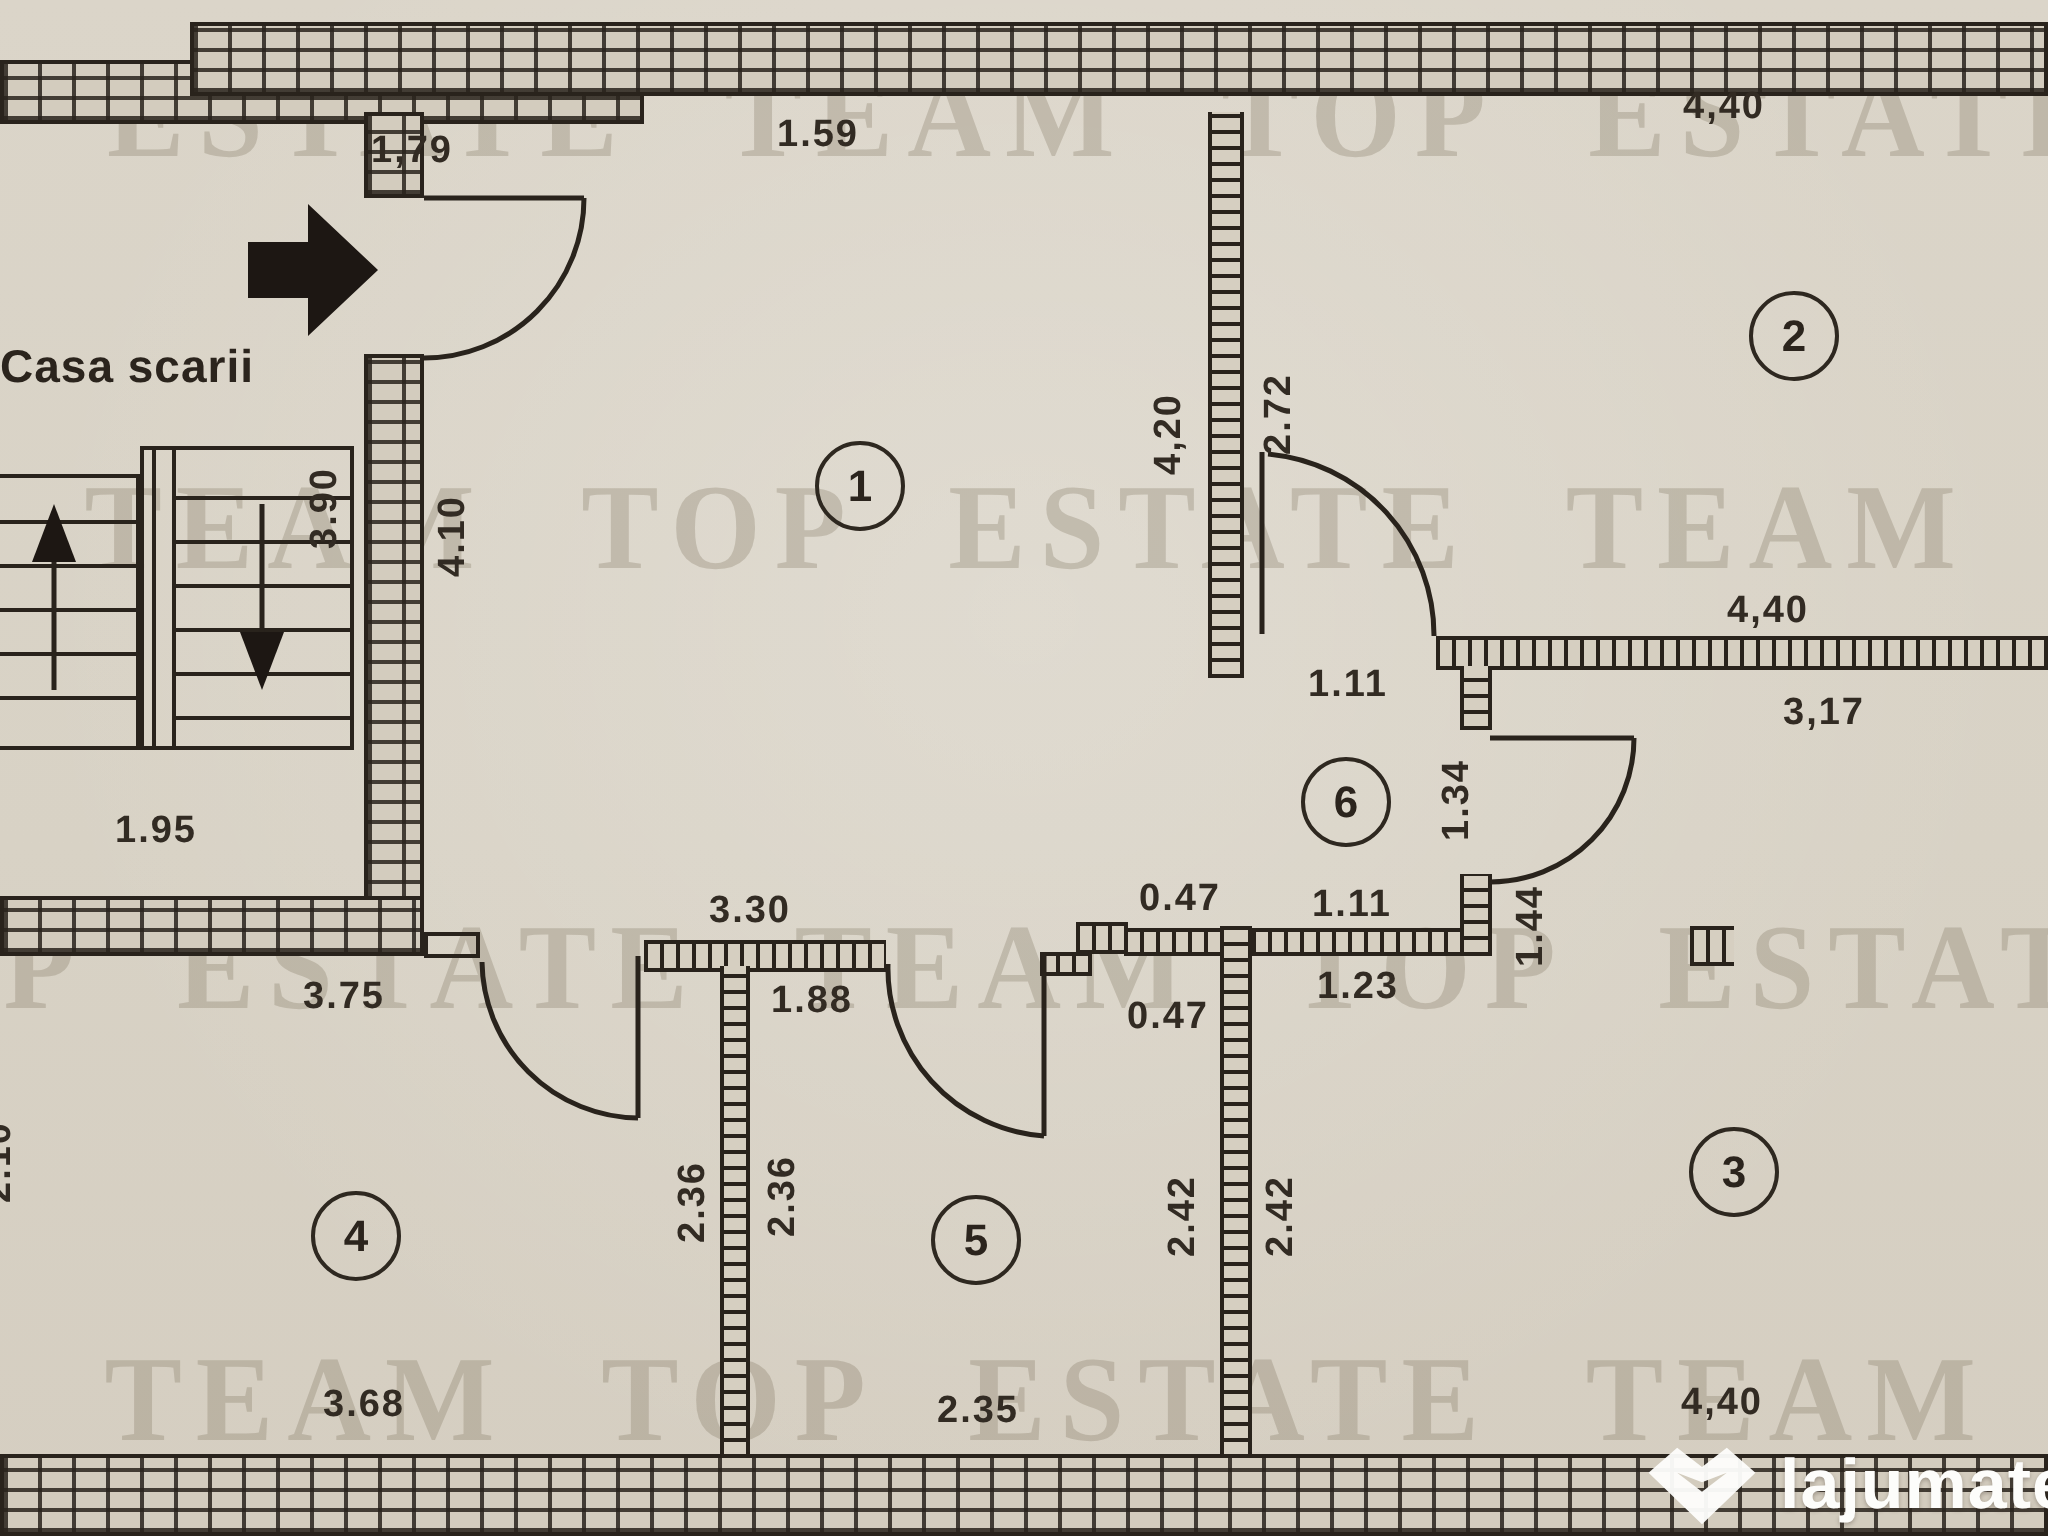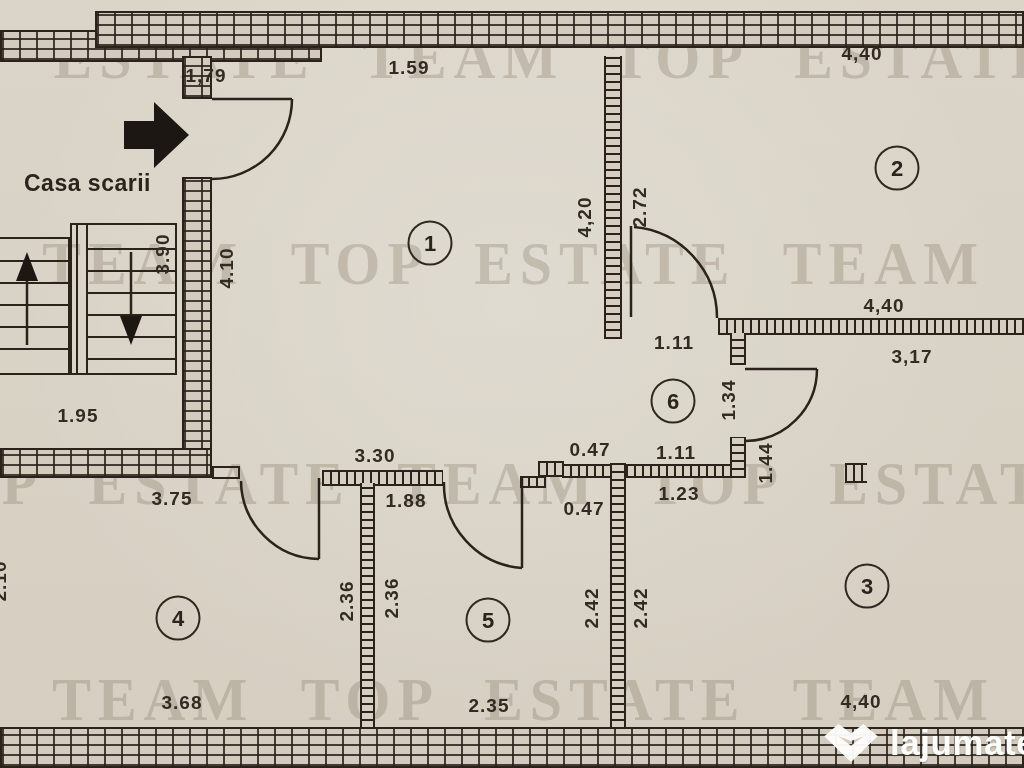--- a/index.html
+++ b/index.html
@@ -112,21 +112,21 @@
       <path d="M27,280 L27,345"></path>
       <path d="M131,252 L131,317"></path>
     </g>
     <g fill="#1d1713" stroke="none">
       <polygon points="27,252 16,281 38,281"></polygon>
       <polygon points="131,345 120,316 142,316"></polygon>
       <path d="M124,121 L154,121 L154,102 L189,135 L154,168 L154,149 L124,149 Z"></path>
     </g>
   </svg>
 
-  <div class="caption" style="left:24px;top:170px">Casa scarii</div>
+  <div class="caption" style="left:0;top:170px">Casa scarii</div>
 
   <div class="dim" style="left:206px;top:76px">1,79</div>
   <div class="dim" style="left:409px;top:68px">1.59</div>
   <div class="dim" style="left:862px;top:54px">4,40</div>
   <div class="dimv" style="left:640px;top:207px">2.72</div>
   <div class="dimv" style="left:585px;top:217px">4,20</div>
   <div class="dimv" style="left:163px;top:254px">3.90</div>
   <div class="dimv" style="left:227px;top:268px">4.10</div>
   <div class="dim" style="left:78px;top:416px">1.95</div>
   <div class="dim" style="left:172px;top:499px">3.75</div>

